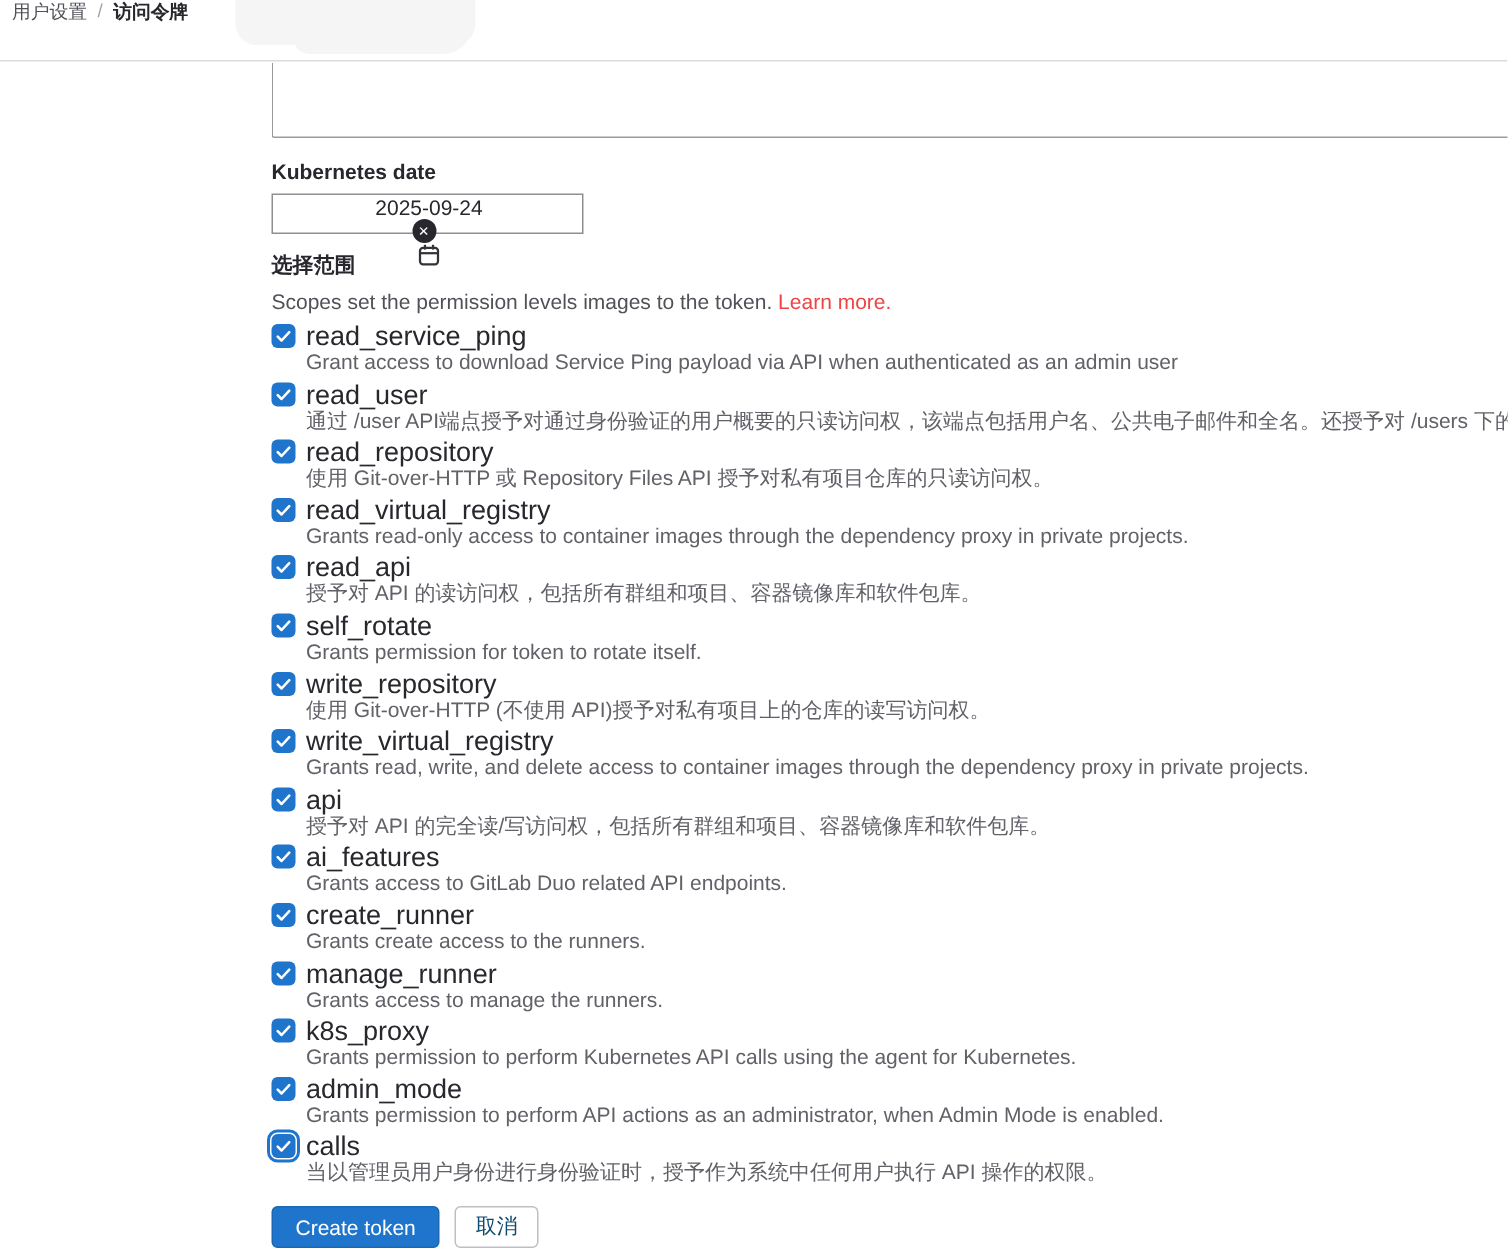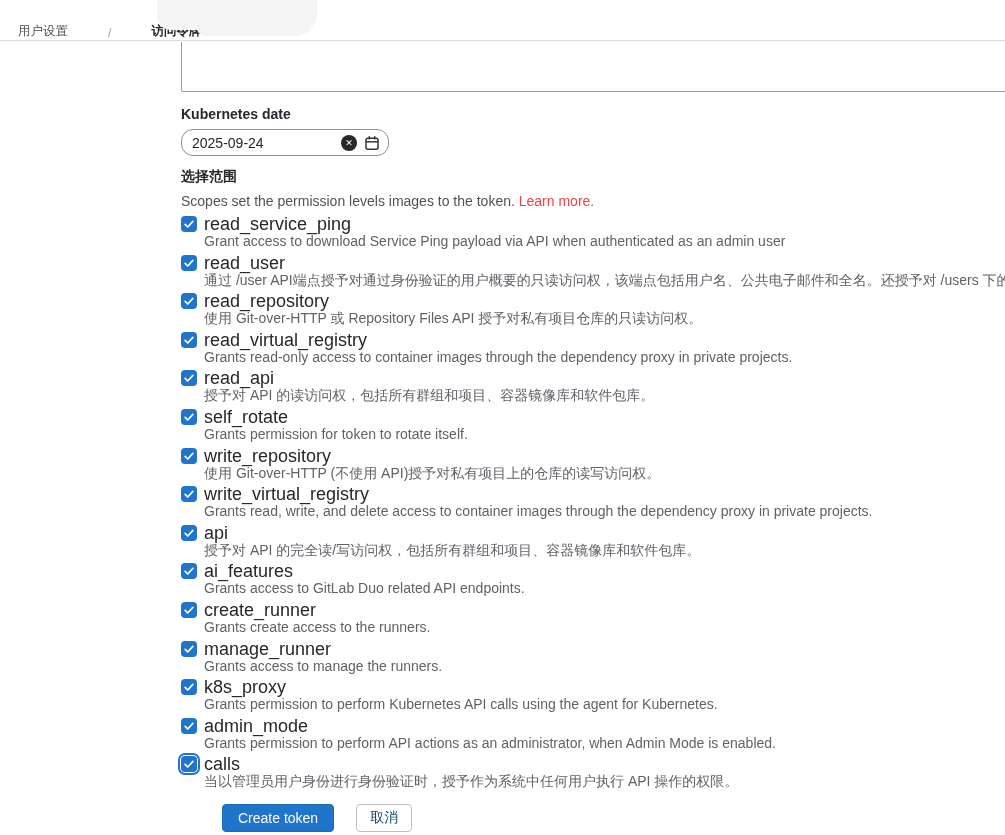--- a/index.html
+++ b/index.html
@@ -7,21 +7,21 @@
   body {
     position:relative; overflow:hidden; background:#fff;
     font-family:"Liberation Sans","DejaVu Sans",sans-serif;
     color:#28272d;
   }
 
   
   .topbar {
     position:absolute; top:0; left:0; width:100%; height:41px;
     background:#fff; border-bottom:1px solid #dcdcde; z-index:10;
-    display:flex; align-items:flex-end; padding-left:18px;gap:33px;
+    display:flex; align-items:flex-start; padding-left:8px;
   }
   .crumb { font-size:12.5px; color:#535158; cursor:pointer; }
   .crumb-sep { font-size:12.5px; color:#a4a3a8; margin:0 7px; }
   .crumb-current { font-size:12.5px; font-weight:bold; color:#28272d; }
 
   .blob { position:absolute; background:#f6f5f6; z-index:11; }
   .blob1 { left:157px; top:0; width:160px; height:30px; border-radius:0 0 14px 14px; }
   .blob2 { left:196px; top:0; width:118px; height:36px; border-radius:0 0 18px 10px; }
 
   
@@ -31,22 +31,22 @@
     position:absolute; left:0; top:42px; width:1100px; height:50px;
     border:1px solid #9a999e; border-top:none; border-radius:0 0 2px 2px;
     background:#fff; resize:none; outline:none;
     font-family:inherit; font-size:14px; padding:4px 8px;
   }
 
   .field-label { position:absolute; left:0; top:106px; font-size:14px; font-weight:bold; color:#28272d; }
 
   .date-input {
     position:absolute; left:0; top:129px; width:208px; height:27px;
-    border:1px solid #8f8f92; border-radius:12px; background:#fff;
-    display:flex; align-items:center; padding:0 8px 0 10px;
+    border:1px solid #8f8f92; border-radius:0; background:#fff;
+    display:flex; align-items:center; padding:0 8px 0 10px;flex-direction:column;
   }
   .date-value { flex:1; font-size:14px; color:#28272d; }
   .clear-btn {
     width:16px; height:16px; border-radius:50%; background:#28272d; color:#fff;
     font-size:9px; line-height:16px; text-align:center; cursor:pointer;
     flex:0 0 auto; margin-right:7px; font-weight:bold;
   }
   .cal-btn { flex:0 0 auto; cursor:pointer; display:flex; align-items:center; }
 
   
@@ -60,21 +60,21 @@
   .checkbox {
     width:16px; height:16px; border-radius:4px; background:#1f75cb;
     display:inline-flex; align-items:center; justify-content:center;
     cursor:pointer; flex:0 0 auto;
   }
   .checkbox.focused { outline:2px solid #1f75cb; outline-offset:1px; }
   .scope-name { font-size:18px; color:#28272d; margin-left:7px; line-height:18px; }
   .scope-desc { font-size:14px; color:#626168; margin-left:23px; line-height:17.6px; }
 
   
-  .actions { position:absolute; left:0; top:804px; display:flex; gap:22px;margin-left:41px; }
+  .actions { position:absolute; left:0; top:804px; display:flex; gap:10px; }
   .btn { font-size:14px; border-radius:4px; height:28px; display:inline-flex;
          align-items:center; cursor:pointer; }
   .btn-primary { background:#1f75cb; color:#fff; border:1px solid #1a68b5; padding:0 15px; }
   .btn-secondary { background:#fff; color:#0c4a6e; border:1px solid #bfbfc3; padding:0 13px; }
 </style>
 </head>
 <body>
 
 <div class="topbar">
   <span class="crumb">用户设置</span>

